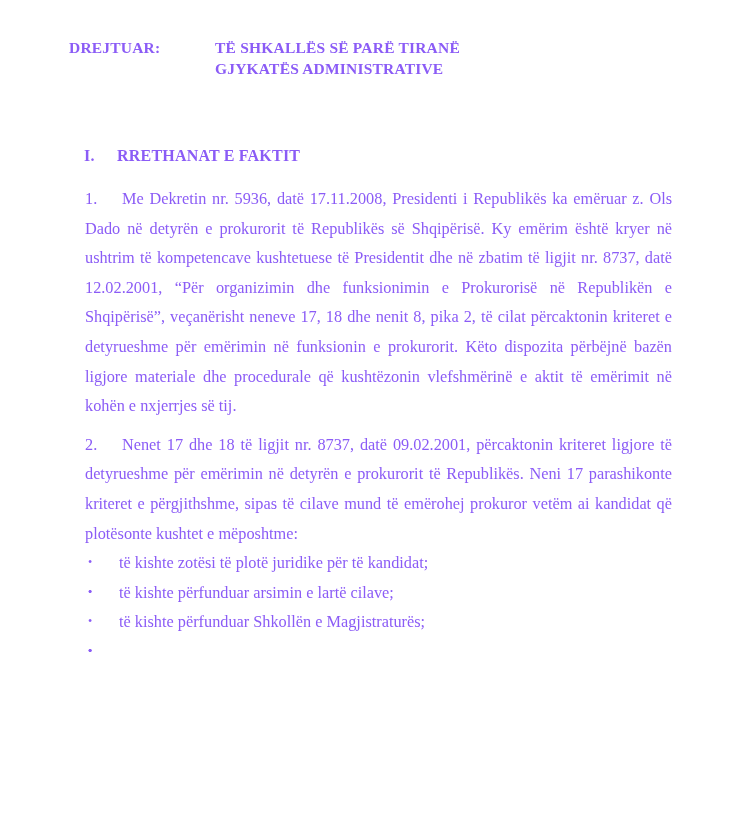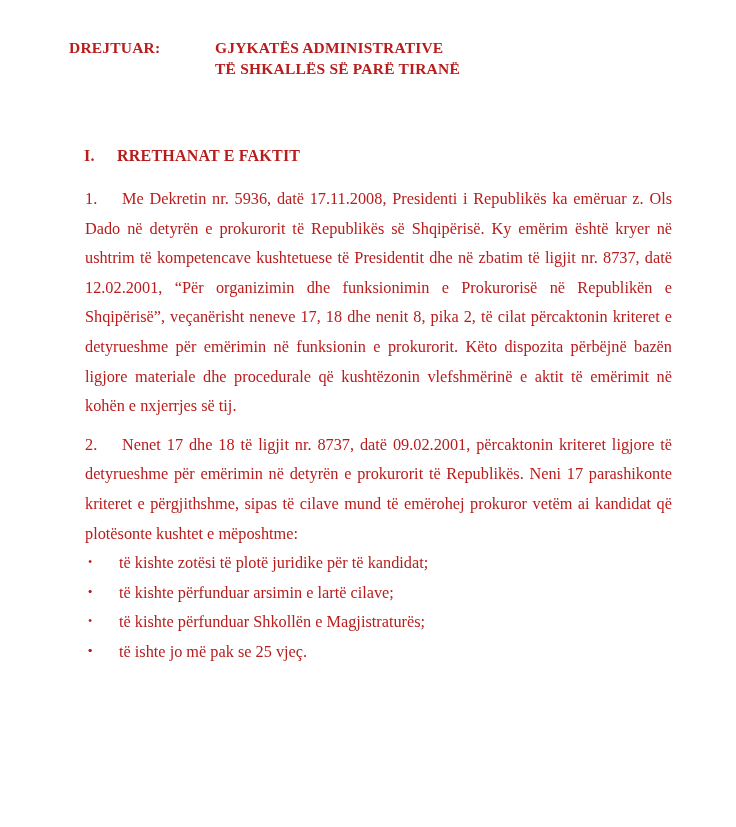--- a/index.html
+++ b/index.html
@@ -5,21 +5,21 @@
   html, body {
     margin: 0;
     padding: 0;
     background: #ffffff;
   }
   .page {
     position: relative;
     width: 736px;
     height: 827px;
     background: #ffffff;
-    color: #b91c1c;
+    color: #8b5cf6;
     font-family: "Liberation Serif", serif;
     overflow: hidden;
     box-sizing: border-box;
   }
 
   
   .doc-header {
     display: flex;
     padding-top: 37px;
     margin-left: 69px;
@@ -92,22 +92,22 @@
   }
 </style>
 </head>
 <body>
 
 <div class="page">
 
   <div class="doc-header">
     <div class="doc-header-label">DREJTUAR:</div>
     <div class="doc-header-addressee">
+      <div>TË SHKALLËS SË PARË TIRANË</div>
       <div>GJYKATËS ADMINISTRATIVE</div>
-      <div>TË SHKALLËS SË PARË TIRANË</div>
     </div>
   </div>
 
   <div class="section-heading">
     <div class="section-number">I.</div>
     <div class="section-title">RRETHANAT E FAKTIT</div>
   </div>
 
   <div class="para para-1">
     <span class="para-number">1.</span><span>Me Dekretin nr. 5936, datë 17.11.2008, Presidenti i Republikës ka emëruar z. Ols Dado në detyrën e prokurorit të Republikës së Shqipërisë. Ky emërim është kryer në ushtrim të kompetencave kushtetuese të Presidentit dhe në zbatim të ligjit nr. 8737, datë 12.02.2001, “Për organizimin dhe funksionimin e Prokurorisë në Republikën e Shqipërisë”, veçanërisht neneve 17, 18 dhe nenit 8, pika 2, të cilat përcaktonin kriteret e detyrueshme për emërimin në funksionin e prokurorit. Këto dispozita përbëjnë bazën ligjore materiale dhe procedurale që kushtëzonin vlefshmërinë e aktit të emërimit në kohën e nxjerrjes së tij.</span>
@@ -141,18 +141,17 @@
     <div class="bullet-item">
       <span class="bullet-marker">•</span>
     </div>
 
     <div class="bullet-item">
       <span class="bullet-marker">•</span>
     </div>
 
     <div class="bullet-item">
       <span class="bullet-marker">•</span>
-      <span>të ishte jo më pak se 25 vjeç.</span>
     </div>
 
   </div>
 
 </div>
 
 </body></html>

